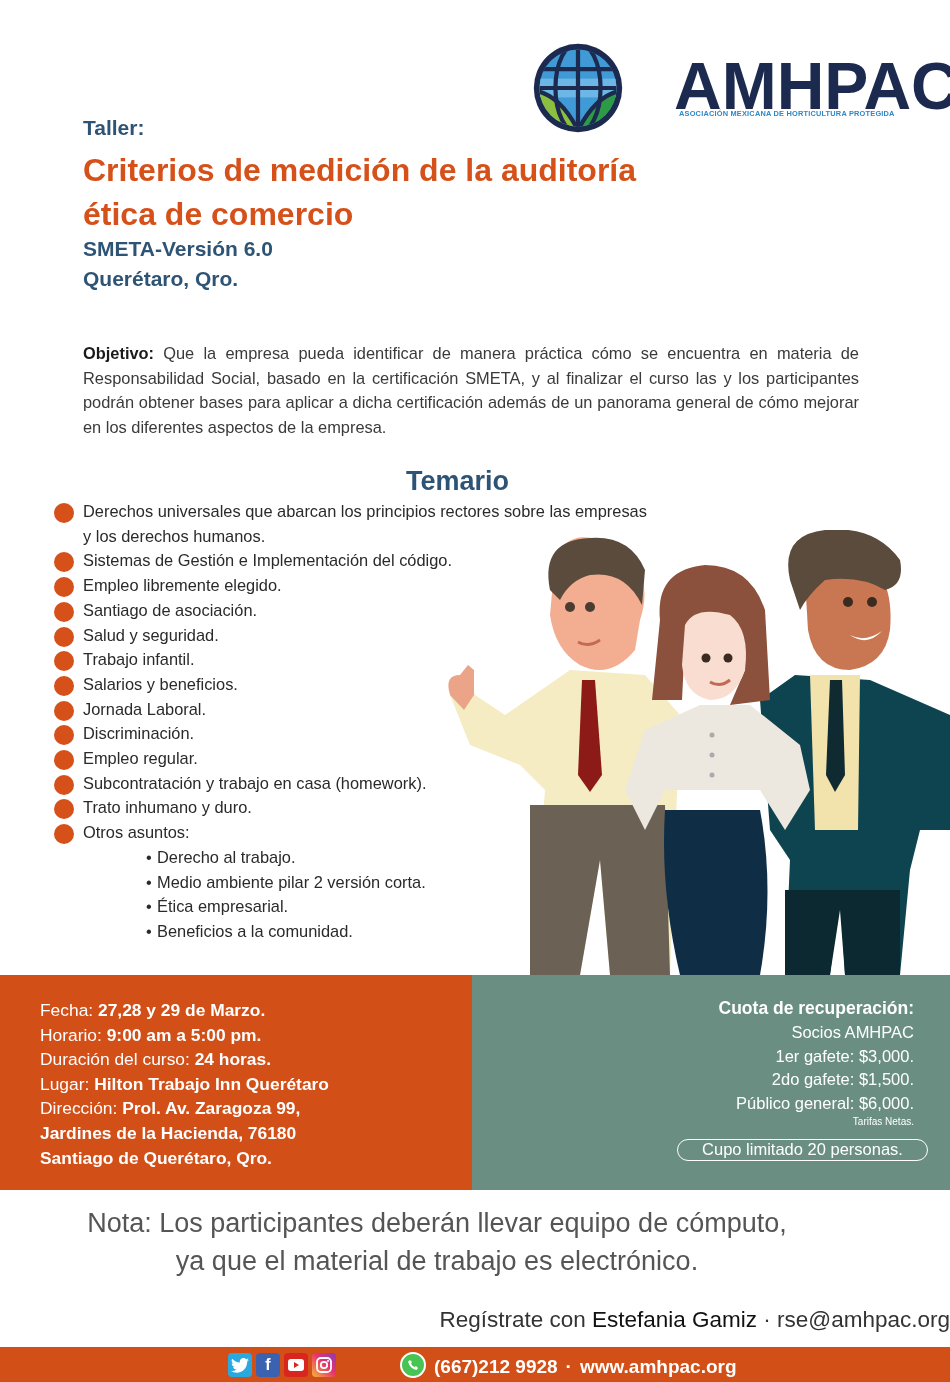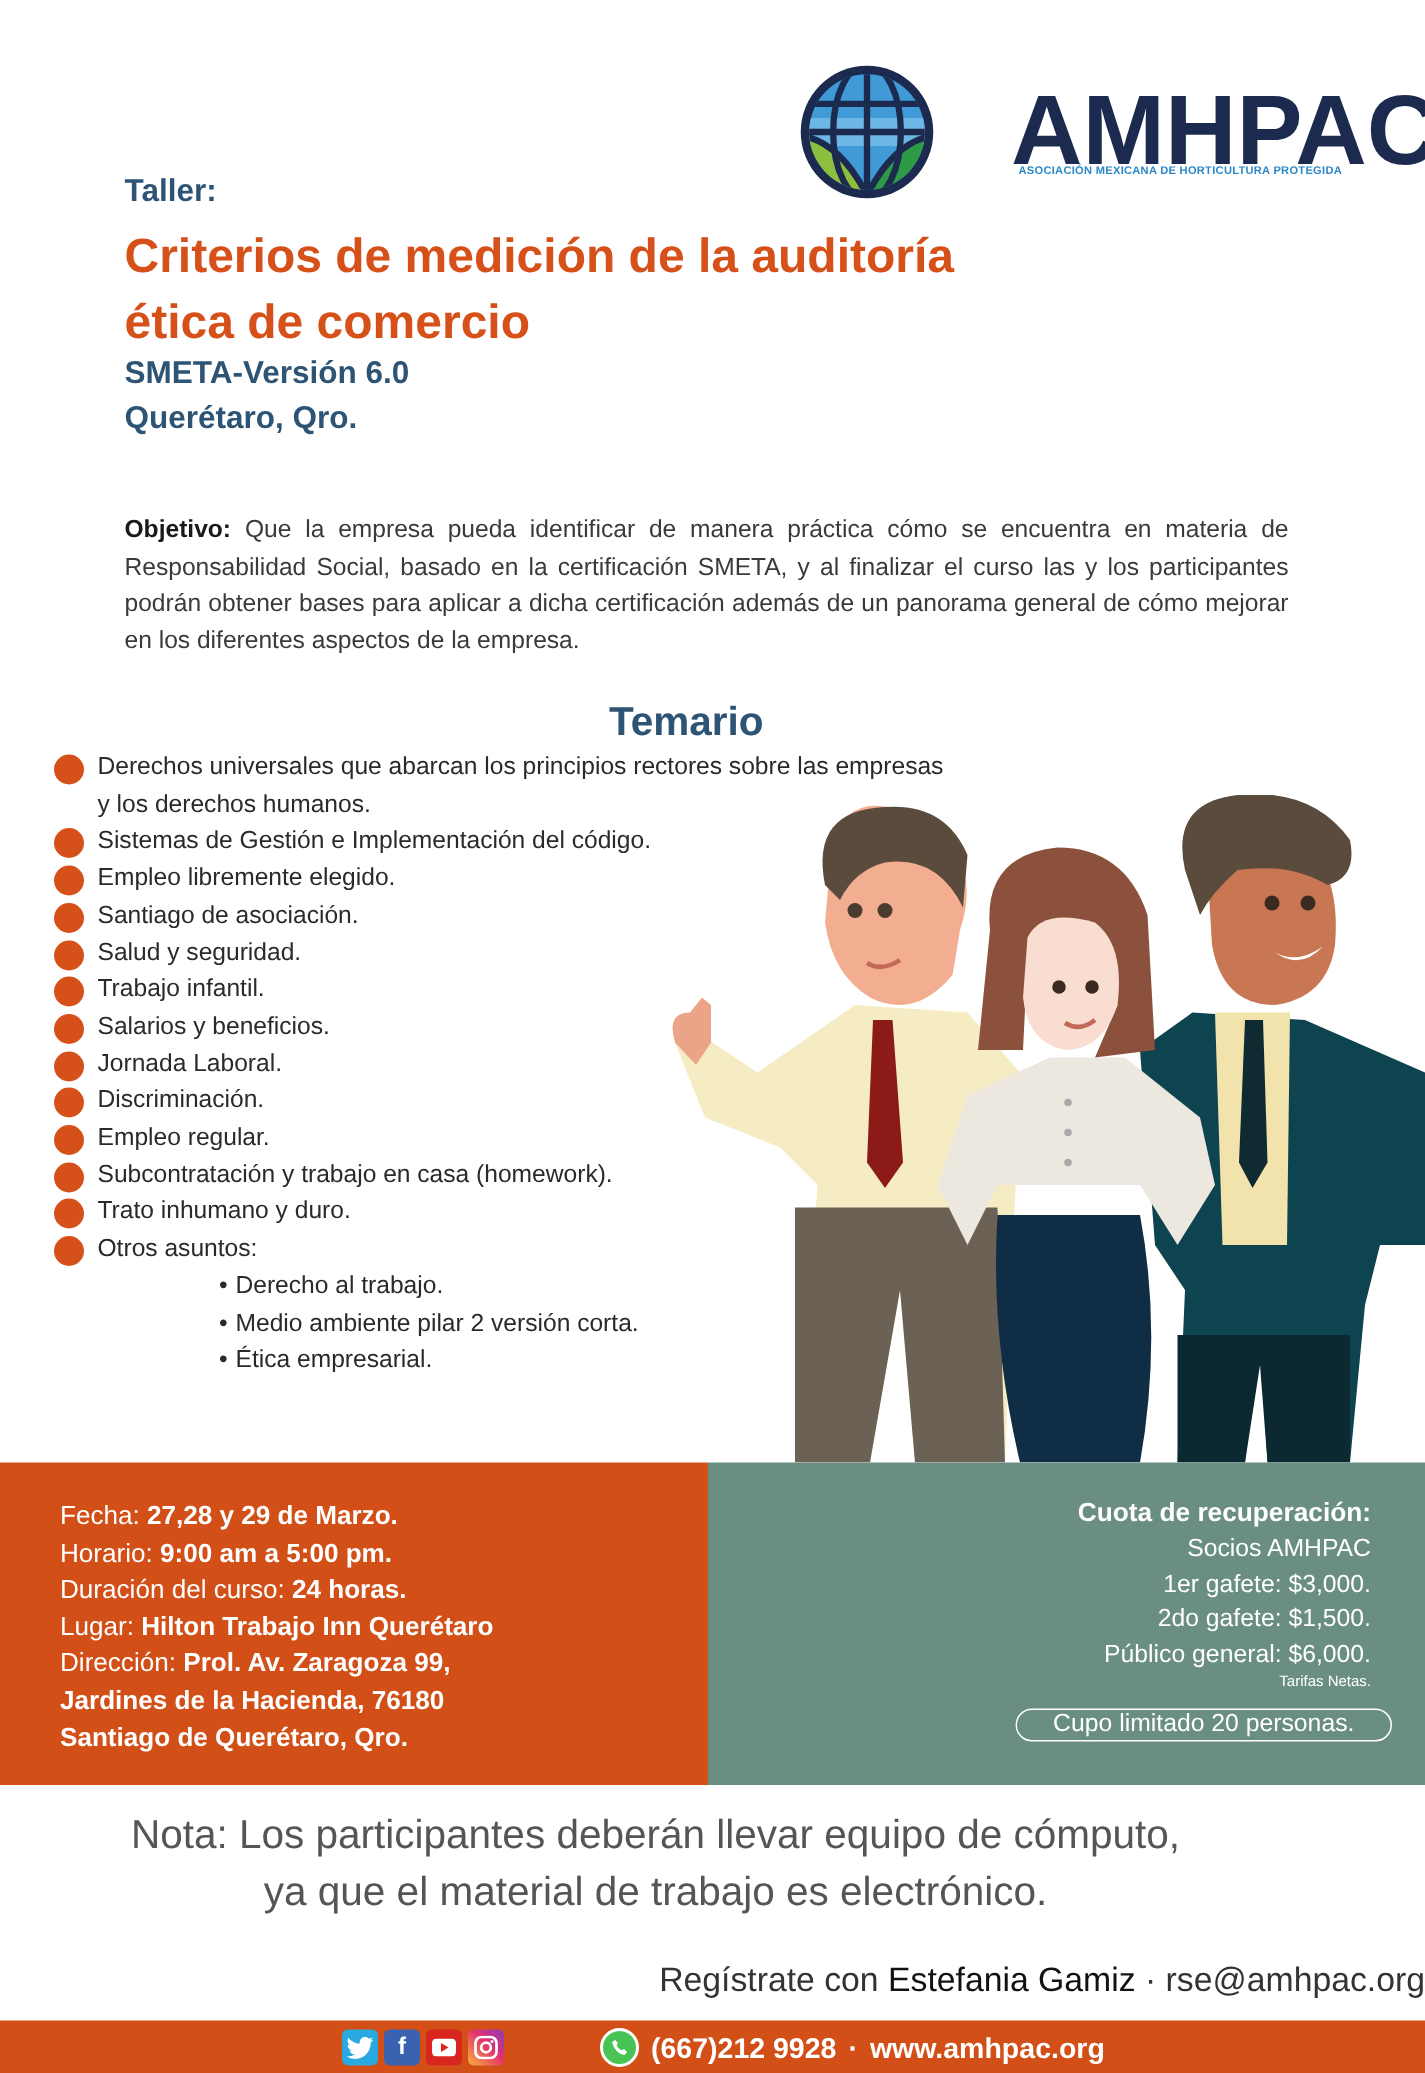--- a/index.html
+++ b/index.html
@@ -16,21 +16,21 @@
   .taller { position: absolute; left: 83px; top: 116px; font-size: 21px; font-weight: 700; color: #2e5475; }
   .title { position: absolute; left: 83px; top: 148px; width: 760px; font-size: 32px; font-weight: 700; color: #d6501a; line-height: 44px; }
   .subtitle { position: absolute; left: 83px; top: 234px; font-size: 21px; font-weight: 700; color: #2e5475; line-height: 30px; }
 
   
   .objetivo { position: absolute; left: 83px; top: 341px; width: 776px; font-size: 16.4px; line-height: 24.5px; color: #3a3a3a; text-align: justify; font-weight: 300; }
   .objetivo b { color: #1a1a1a; font-weight: 700; }
 
   
   .temario-title { position: absolute; left: 406px; top: 466px; font-size: 27px; font-weight: 700; color: #2e5475; }
-  .temario { position: absolute; left: 36px; top: 499px; width: 680px; list-style: none; }
+  .temario { position: absolute; left: 54px; top: 499px; width: 680px; list-style: none; }
   .temario li { position: relative; padding-left: 29px; font-size: 16.4px; line-height: 24.7px; color: #2a2a2a; }
   .temario li .dot { position: absolute; left: 0; top: 4px; width: 20px; height: 20px; border-radius: 50%; background: #d6501a; }
   .sublist { position: absolute; left: 146px; top: 845px; list-style: none; }
   .sublist li { font-size: 16.4px; line-height: 24.5px; color: #2a2a2a; }
   .sublist li .b { display: inline-block; width: 11px; }
 
   
   .illus { position: absolute; left: 430px; top: 530px; width: 520px; height: 445px; }
 
   
@@ -116,20 +116,21 @@
   <li><span class="dot"></span><span>Discriminación.</span></li>
   <li><span class="dot"></span><span>Empleo regular.</span></li>
   <li><span class="dot"></span><span>Subcontratación y trabajo en casa (homework).</span></li>
   <li><span class="dot"></span><span>Trato inhumano y duro.</span></li>
   <li><span class="dot"></span><span>Otros asuntos:</span></li>
 </ul>
 <ul class="sublist">
   <li><span class="b">•</span><span>Derecho al trabajo.</span></li>
   <li><span class="b">•</span><span>Medio ambiente pilar 2 versión corta.</span></li>
   <li><span class="b">•</span><span>Ética empresarial.</span></li>
+  <li><span class="b">•</span><span>Beneficios a la comunidad.</span></li>
 </ul>
 
 <svg class="illus" viewBox="0 0 520 445">
 
   <g>
     <path d="M20 165 L35 150 L45 165 L75 185 L140 140 L215 145 L250 185 L240 445 L180 445 L170 330 L150 445 L100 445 L115 260 L90 235 L40 215 Z" fill="#f6ecc3"></path>
     <path d="M100 275 L235 275 L240 445 L180 445 L170 330 L150 445 L100 445 Z" fill="#6b6155"></path>
     <path d="M20 165 q-6 -20 10 -20 l8 -10 l6 5 l0 25 l-10 15 Z" fill="#eca488"></path>
     <path d="M152 150 L165 150 L172 245 L160 262 L148 245 Z" fill="#8c1b17"></path>
     <path d="M125 30 Q140 -10 190 20 Q225 45 210 90 L205 120 Q180 150 150 135 Q125 120 120 85 Z" fill="#f3ad90"></path>

